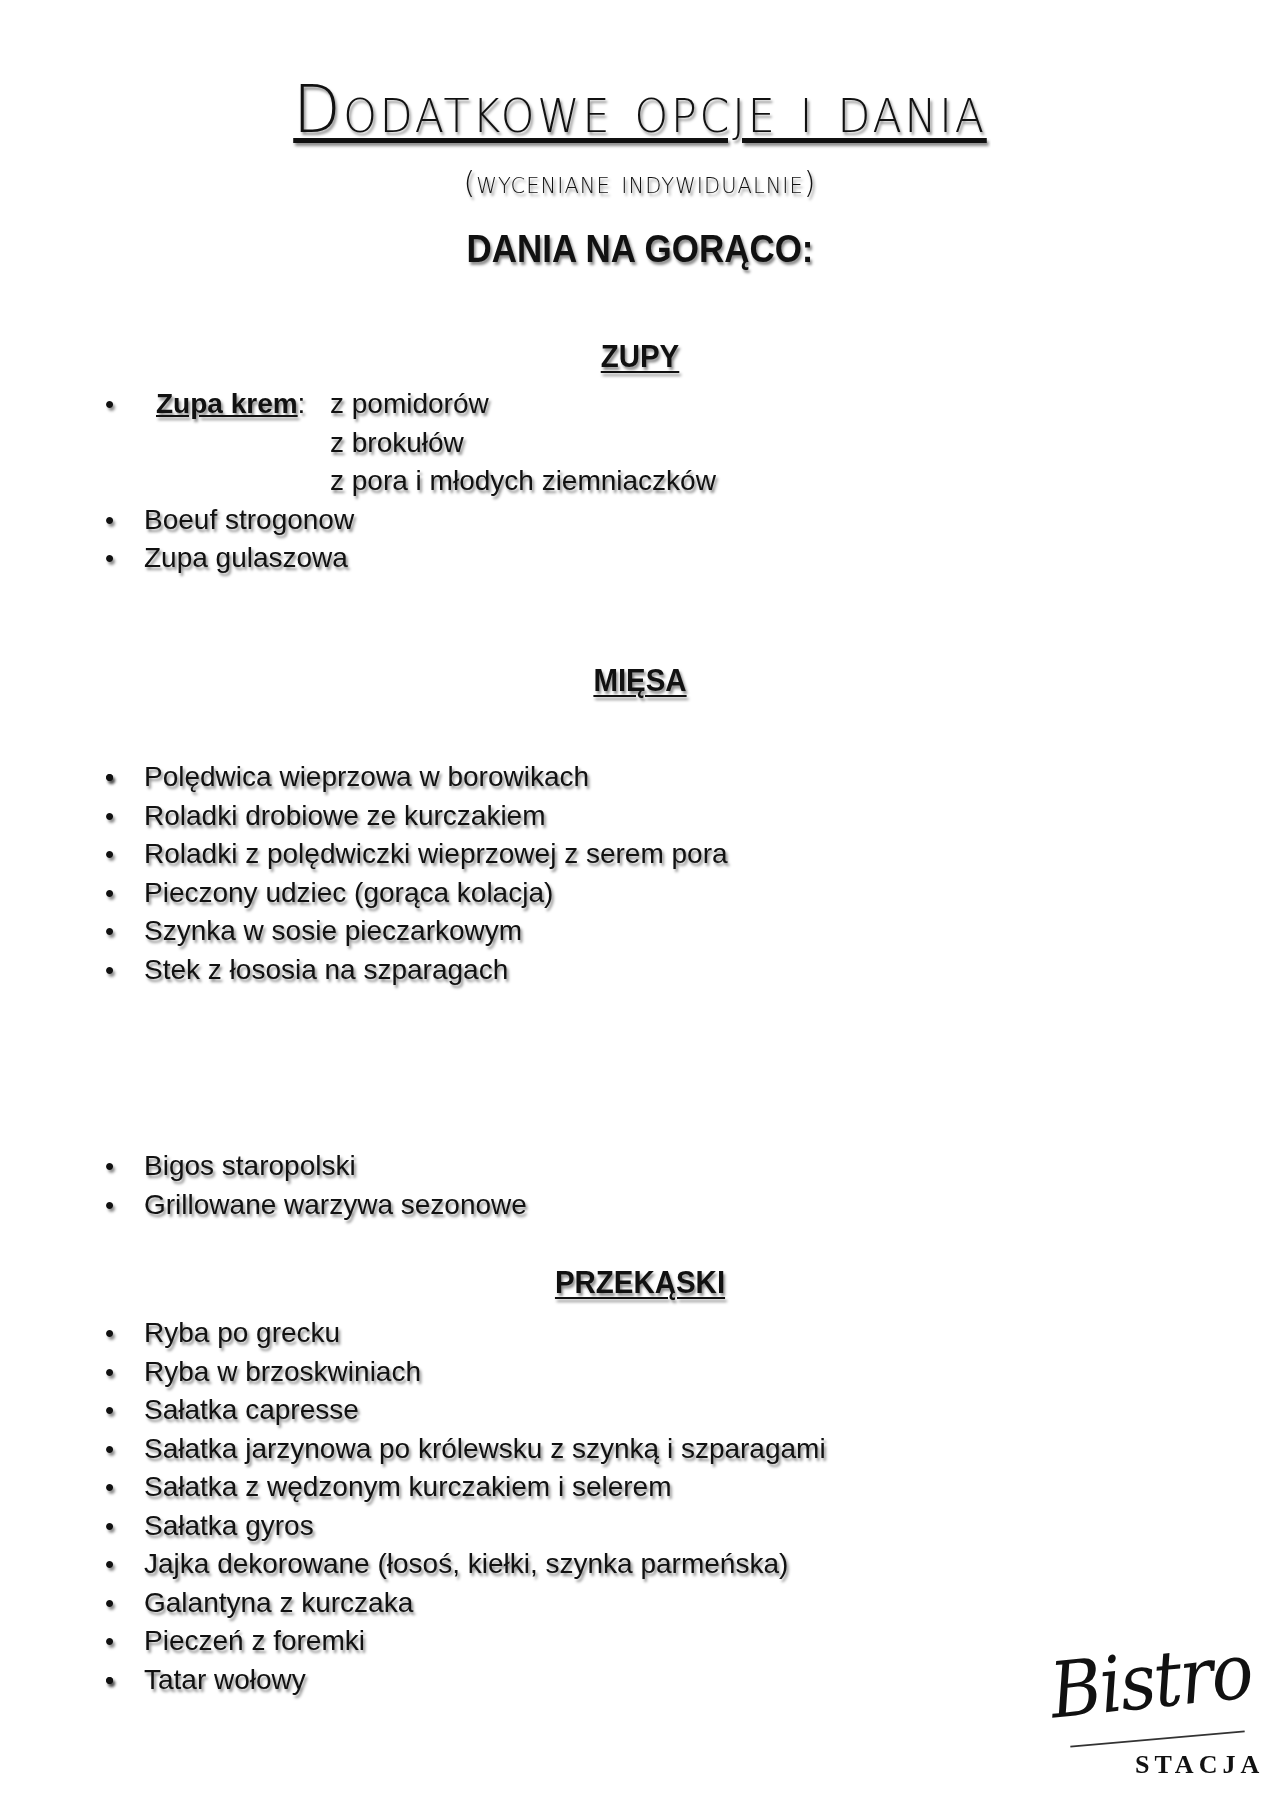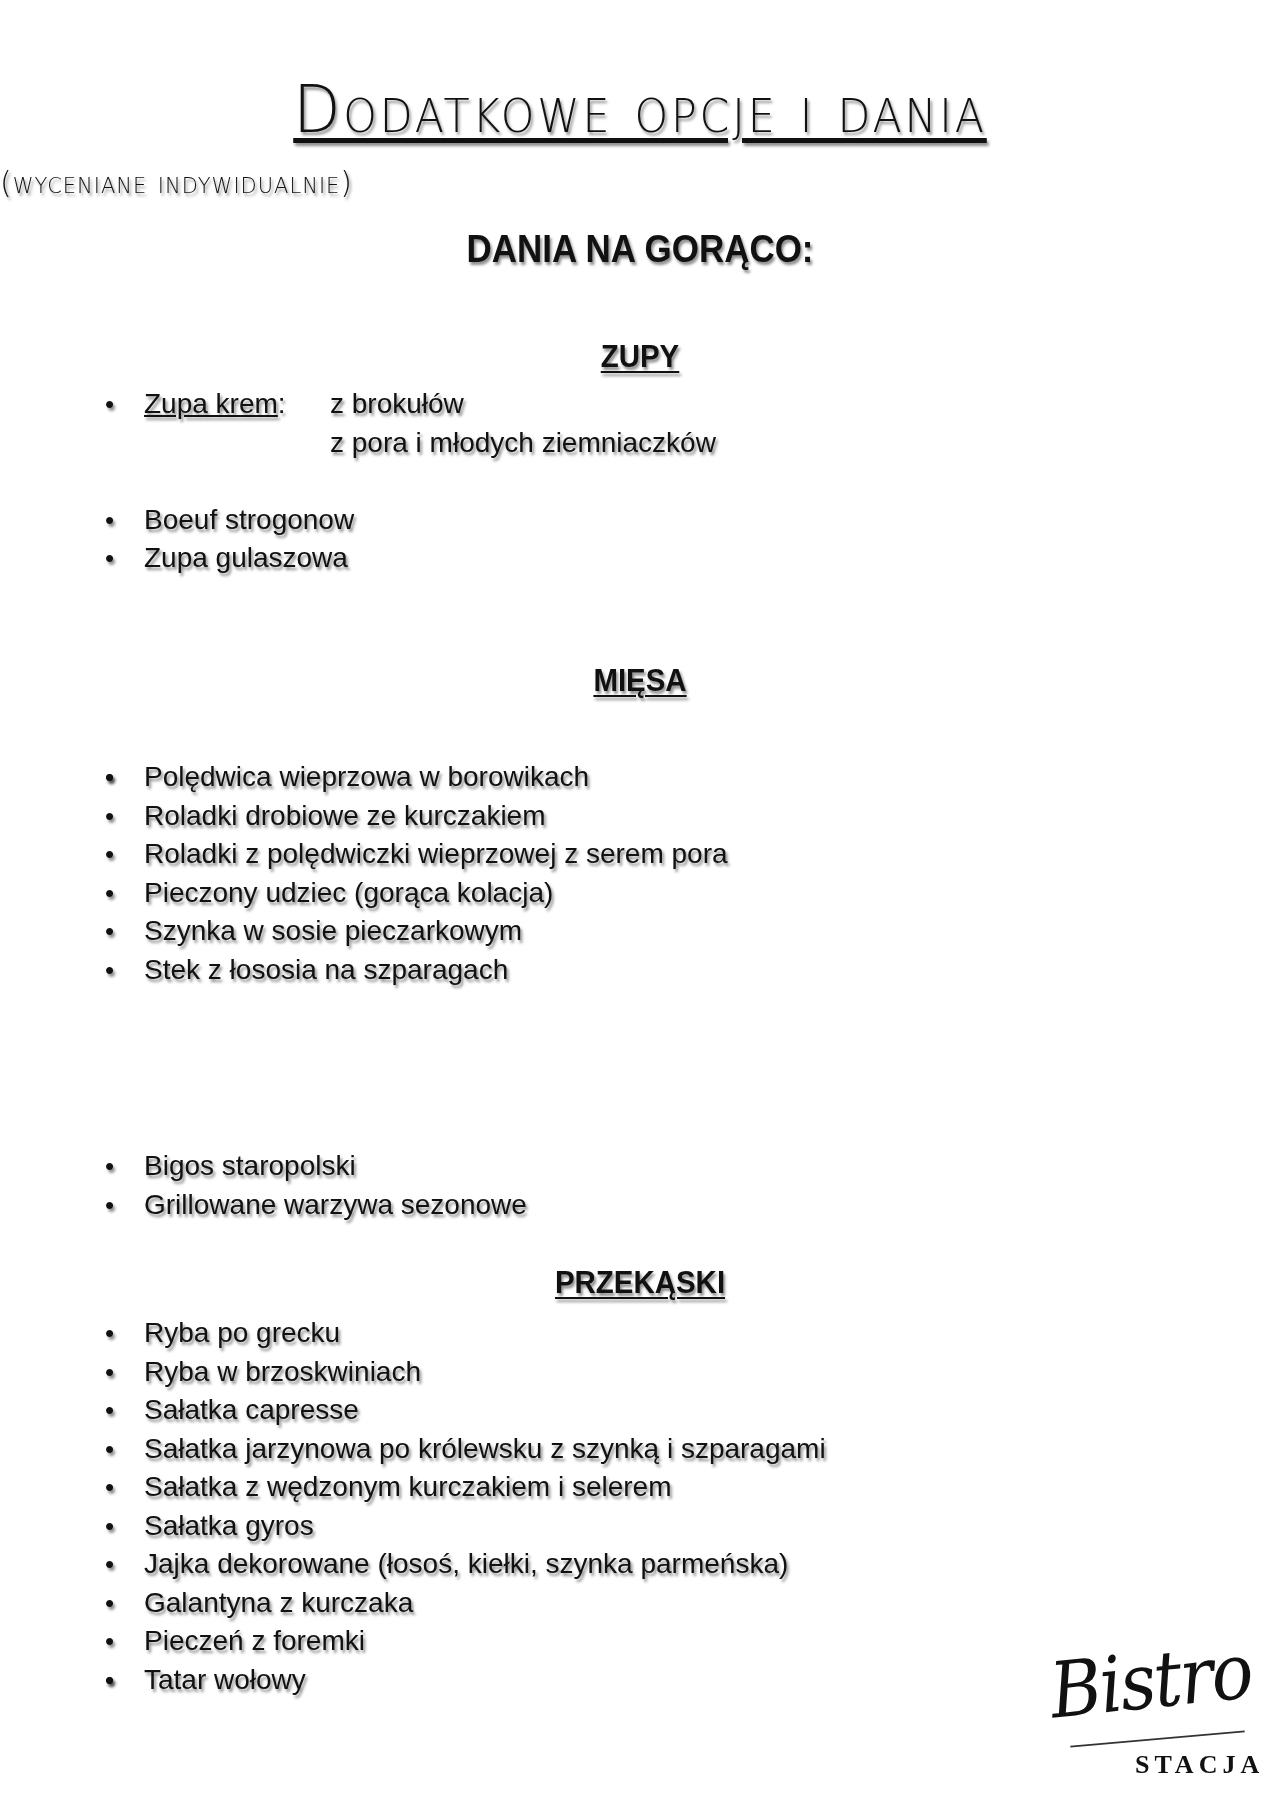--- a/index.html
+++ b/index.html
@@ -9,21 +9,21 @@
     }
     .shadow { text-shadow: 2px 3px 3px rgba(0,0,0,0.45); }
     .title {
       position: absolute; left: 0; right: 0; top: 70px; text-align: center;
       font-family: "DejaVu Sans", sans-serif; font-weight: 300;
       font-size: 66px; letter-spacing: 3px; line-height: 80px;
       font-variant: small-caps; text-decoration: underline; text-decoration-thickness: 5px;
       text-underline-offset: 6px; transform: scaleX(0.93);
     }
     .subtitle {
-      position: absolute; left: 0; right: 0; top: 165px; text-align: left;
+      position: absolute; left: 0; right: 0; top: 165px; text-align: center;
       font-family: "DejaVu Sans", sans-serif; font-size: 30px; letter-spacing: 1px;
       font-variant: small-caps; font-weight: 300;
     }
     .hot-heading {
       position: absolute; left: 0; right: 0; top: 228px; text-align: center;
       font-family: "Liberation Sans", sans-serif; font-weight: bold; font-size: 38px;
       transform: scaleX(0.92);
     }
     .section-heading {
       position: absolute; left: 0; right: 0; text-align: center; font-weight: bold;
@@ -32,21 +32,21 @@
       font-family: "Liberation Sans", sans-serif;
     }
     ul.menu { position: absolute; left: 100px; margin: 0; padding: 0; list-style: none; }
     ul.menu li {
       position: relative; padding-left: 44px; font-size: 28px; line-height: 38.5px;
       font-family: "Liberation Sans", sans-serif; transform-origin: left; white-space: nowrap;
     }
     ul.menu li .bullet {
       position: absolute; left: 5px; top: 0; font-size: 26px;
     }
-    .zupa-label { font-weight: normal; text-decoration: underline; }
+    .zupa-label { font-weight: bold; text-decoration: underline; margin-left: 12px; }
     .zupa-variants { position: absolute; left: 230px; top: 0; }
     .zupa-variants div { line-height: 38.5px; }
     .logo { position: absolute; left: 1040px; top: 1640px; width: 220px; height: 145px; }
     .logo-script {
       position: absolute; left: 10px; top: 0px; font-family: "DejaVu Serif", serif;
       font-style: italic; font-size: 70px; transform: rotate(-6deg) scaleY(1.1);
       letter-spacing: -2px;
     }
     .logo-swash {
       position: absolute; left: 30px; top: 98px; width: 175px; height: 2px; background: #333;
@@ -63,20 +63,21 @@
 <div class="title shadow">Dodatkowe opcje i dania</div>
 <div class="subtitle shadow">(wyceniane indywidualnie)</div>
 <div class="hot-heading shadow">DANIA NA GORĄCO:</div>
 
 <div class="section-heading shadow" style="top:338px">ZUPY</div>
 <ul class="menu shadow" style="top:385px">
   <li>
     <span class="bullet">•</span>
     <span class="zupa-label">Zupa krem</span><span>:</span>
     <div class="zupa-variants">
+      <div>z pomidorów</div>
       <div>z brokułów</div>
       <div>z pora i młodych ziemniaczków</div>
     </div>
   </li>
   <li style="height:77px"></li>
   <li><span class="bullet">•</span><span>Boeuf strogonow</span></li>
   <li><span class="bullet">•</span><span>Zupa gulaszowa</span></li>
 </ul>
 
 <div class="section-heading shadow" style="top:662px">MIĘSA</div>

